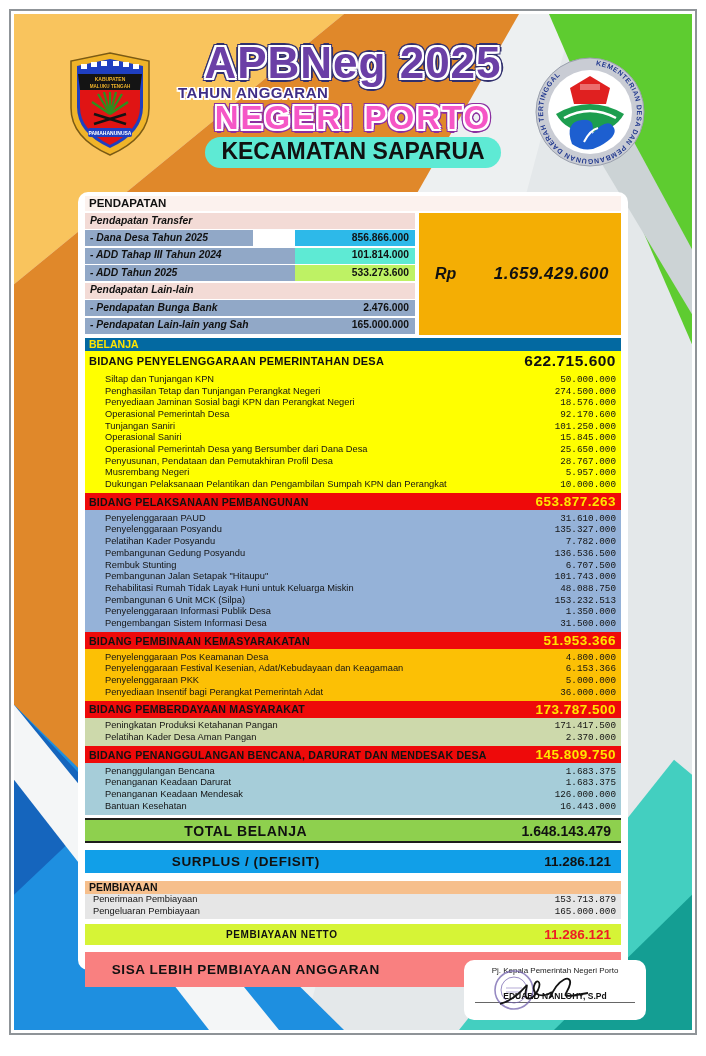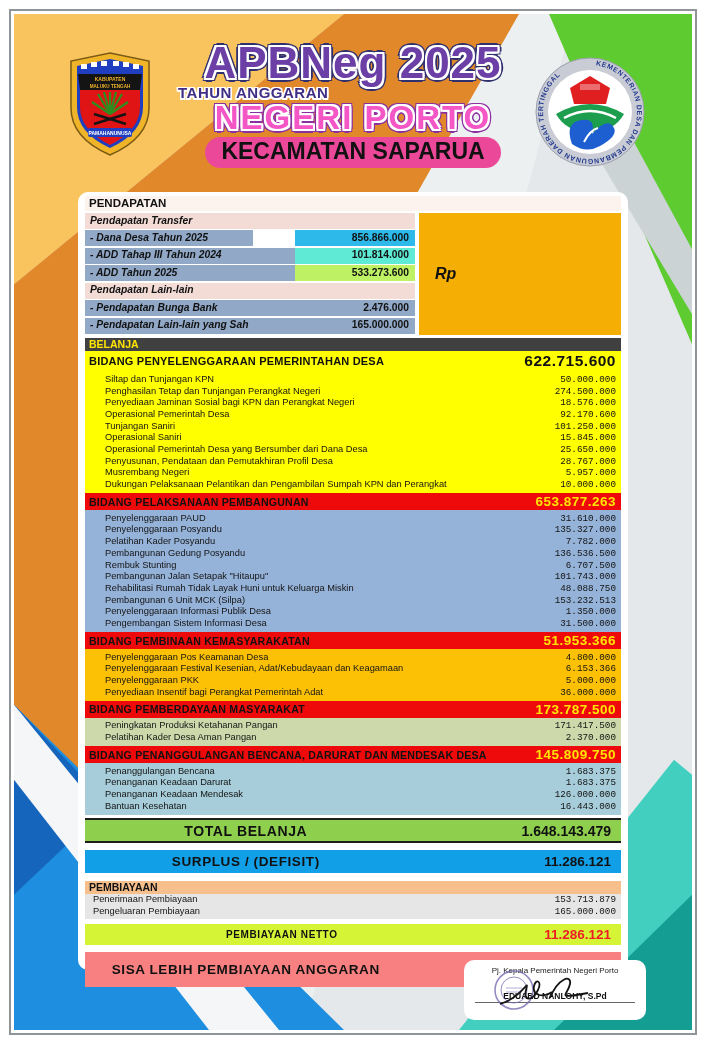--- a/index.html
+++ b/index.html
@@ -15,21 +15,21 @@
   .emblem-right{position:absolute;left:520px;top:42px;width:112px;height:112px;}
   .header-block{position:absolute;left:148px;top:26px;width:382px;text-align:center;}
   .t-main{font-size:44px;font-weight:800;color:#6b3fa6;letter-spacing:1px;line-height:1.05;
     text-shadow:-2px -2px 0 #fff,2px -2px 0 #fff,-2px 2px 0 #fff,2px 2px 0 #fff,0 -2px 0 #fff,0 2px 0 #fff,-2px 0 0 #fff,2px 0 0 #fff,
     -4px 0 0 #31306e,4px 0 0 #31306e,0 -4px 0 #31306e,0 4px 0 #31306e,-3px -3px 0 #31306e,3px -3px 0 #31306e,-3px 3px 0 #31306e,3px 3px 0 #31306e;}
   .t-sub{font-size:15px;font-weight:800;color:#3f2d86;text-align:left;margin:-2px 0 0 16px;letter-spacing:0.5px;
     text-shadow:-1.5px -1.5px 0 #fff,1.5px -1.5px 0 #fff,-1.5px 1.5px 0 #fff,1.5px 1.5px 0 #fff,0 -1.5px 0 #fff,0 1.5px 0 #fff,-1.5px 0 0 #fff,1.5px 0 0 #fff;}
   .t-village{font-size:33px;font-weight:800;color:#f556c6;letter-spacing:2px;margin-top:0px;line-height:1.05;
     text-shadow:-2px -2px 0 #fff,2px -2px 0 #fff,-2px 2px 0 #fff,2px 2px 0 #fff,0 -2px 0 #fff,0 2px 0 #fff,-2px 0 0 #fff,2px 0 0 #fff,
     -3.5px 0 0 #8b2fa0,3.5px 0 0 #8b2fa0,0 -3.5px 0 #8b2fa0,0 3.5px 0 #8b2fa0,-3px -3px 0 #8b2fa0,3px -3px 0 #8b2fa0,-3px 3px 0 #8b2fa0,3px 3px 0 #8b2fa0;}
-  .t-pill{display:inline-block;background:#ec4899;border-radius:16px;padding:1px 16px 3px 16px;margin-top:1px;}
+  .t-pill{display:inline-block;background:#5eead4;border-radius:16px;padding:1px 16px 3px 16px;margin-top:1px;}
   .t-district{font-size:23px;font-weight:800;color:#111;letter-spacing:0px;}
 
   
   .panel{position:absolute;left:64px;top:178px;width:550px;height:778px;background:#ffffff;border-radius:10px;padding:4px 7px 6px 7px;}
 
   
   .p-title{height:15px;background:#fcf2ee;font-size:11.5px;font-weight:700;padding:1px 0 0 4px;color:#111;}
   .pend-flex{display:flex;gap:4px;margin-top:2px;}
   .pend-rows{width:330px;}
   .p-row{display:flex;height:15.9px;margin-bottom:1.6px;font-size:10.3px;font-weight:700;font-style:italic;color:#111;}
@@ -191,24 +191,25 @@
               <div class="p-value" style="background: rgb(145, 168, 199);">2.476.000</div>
             </div>
 
             <div class="p-row item">
               <div class="p-label">- Pendapatan Lain-lain yang Sah</div>
               <div class="p-value" style="background: rgb(145, 168, 199);">165.000.000</div>
             </div>
           </div>
         <div class="gold" style="background: rgb(244, 174, 4);">
           <span class="rp">Rp</span>
+          <span class="amt">1.659.429.600</span>
         </div>
       </div>
 
-      <div class="belanja-bar" style="background: #404040; color: rgb(255, 229, 0);">BELANJA</div>
+      <div class="belanja-bar" style="background: #0369a1; color: rgb(255, 229, 0);">BELANJA</div>
 
       <div>
 
           <div class="bidang b1">
             <div class="bidang-header" style="background: rgb(255, 255, 0);">
               <div class="bidang-name" style="color: rgb(17, 17, 17);">BIDANG PENYELENGGARAAN PEMERINTAHAN DESA</div>
               <div class="bidang-total" style="color: rgb(17, 17, 17);">622.715.600</div>
             </div>
             <div class="bidang-items" style="background: rgb(255, 255, 0);">
 

